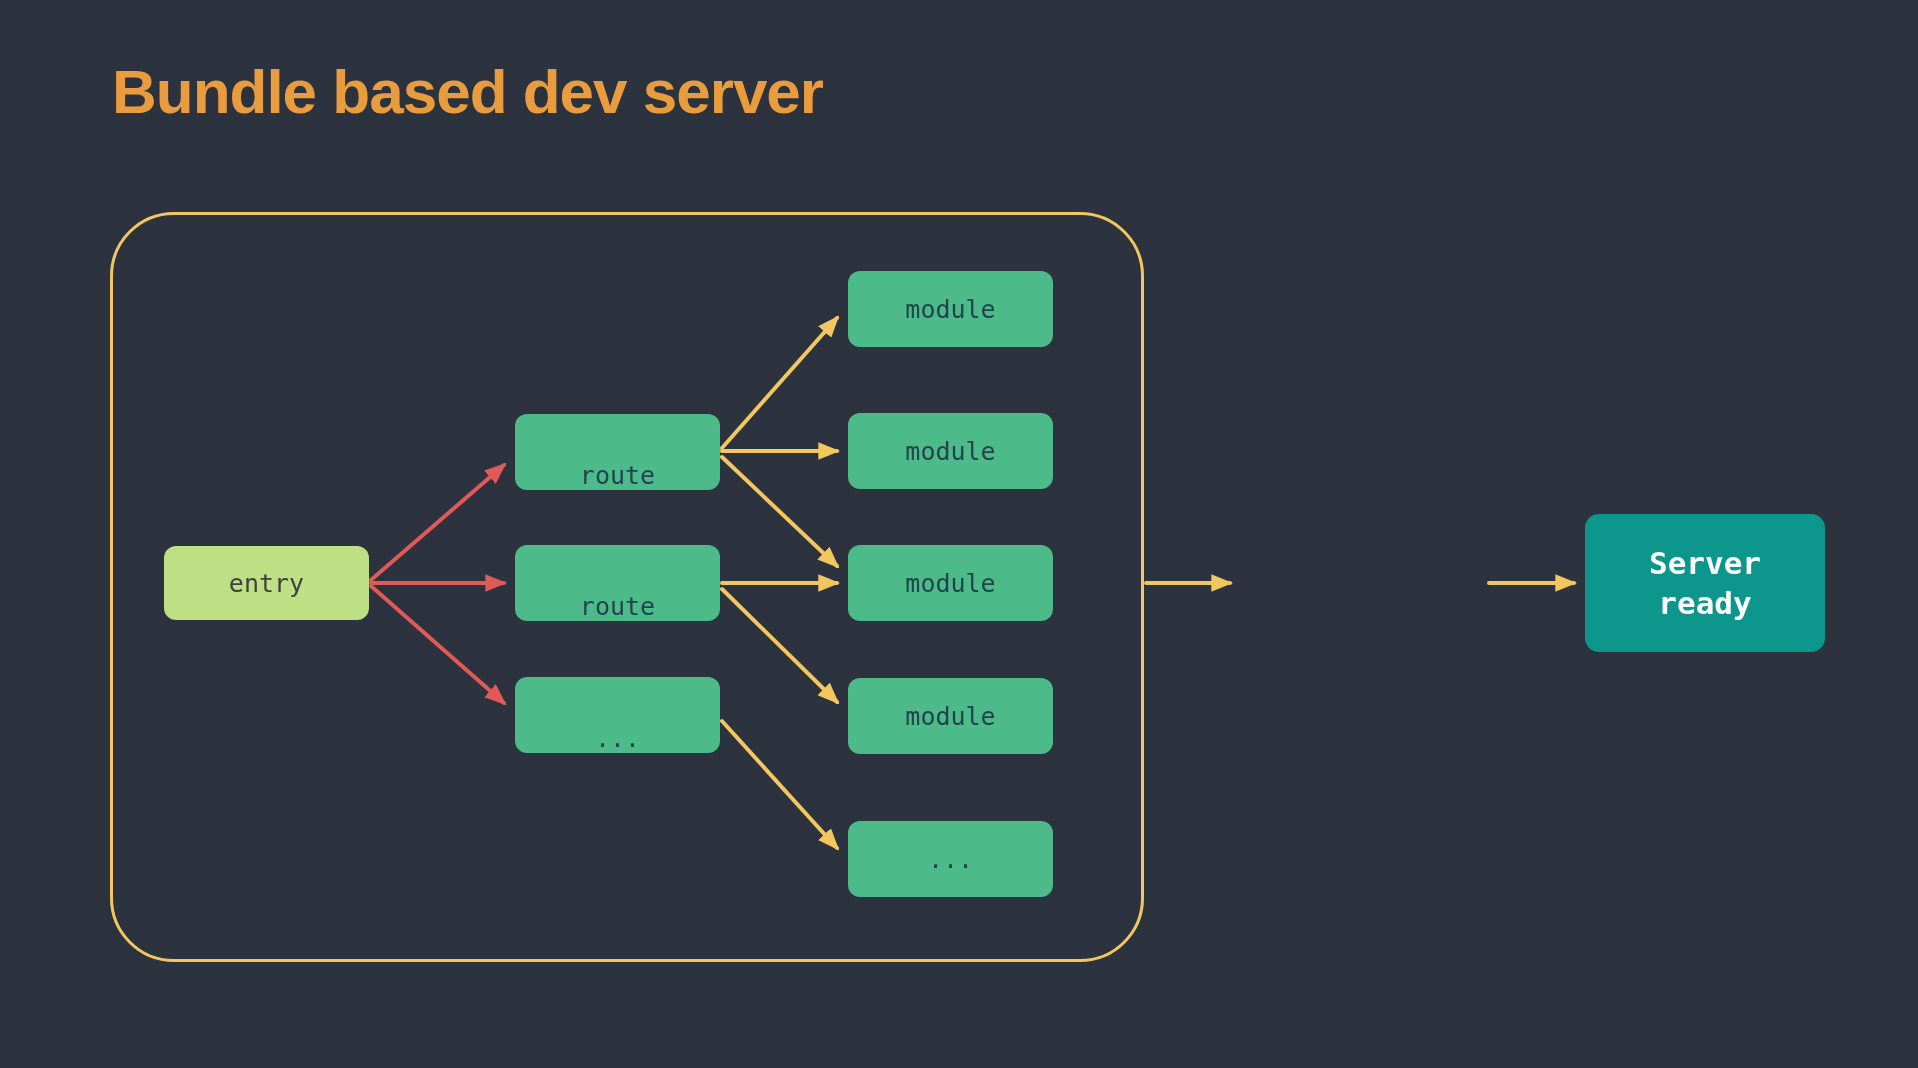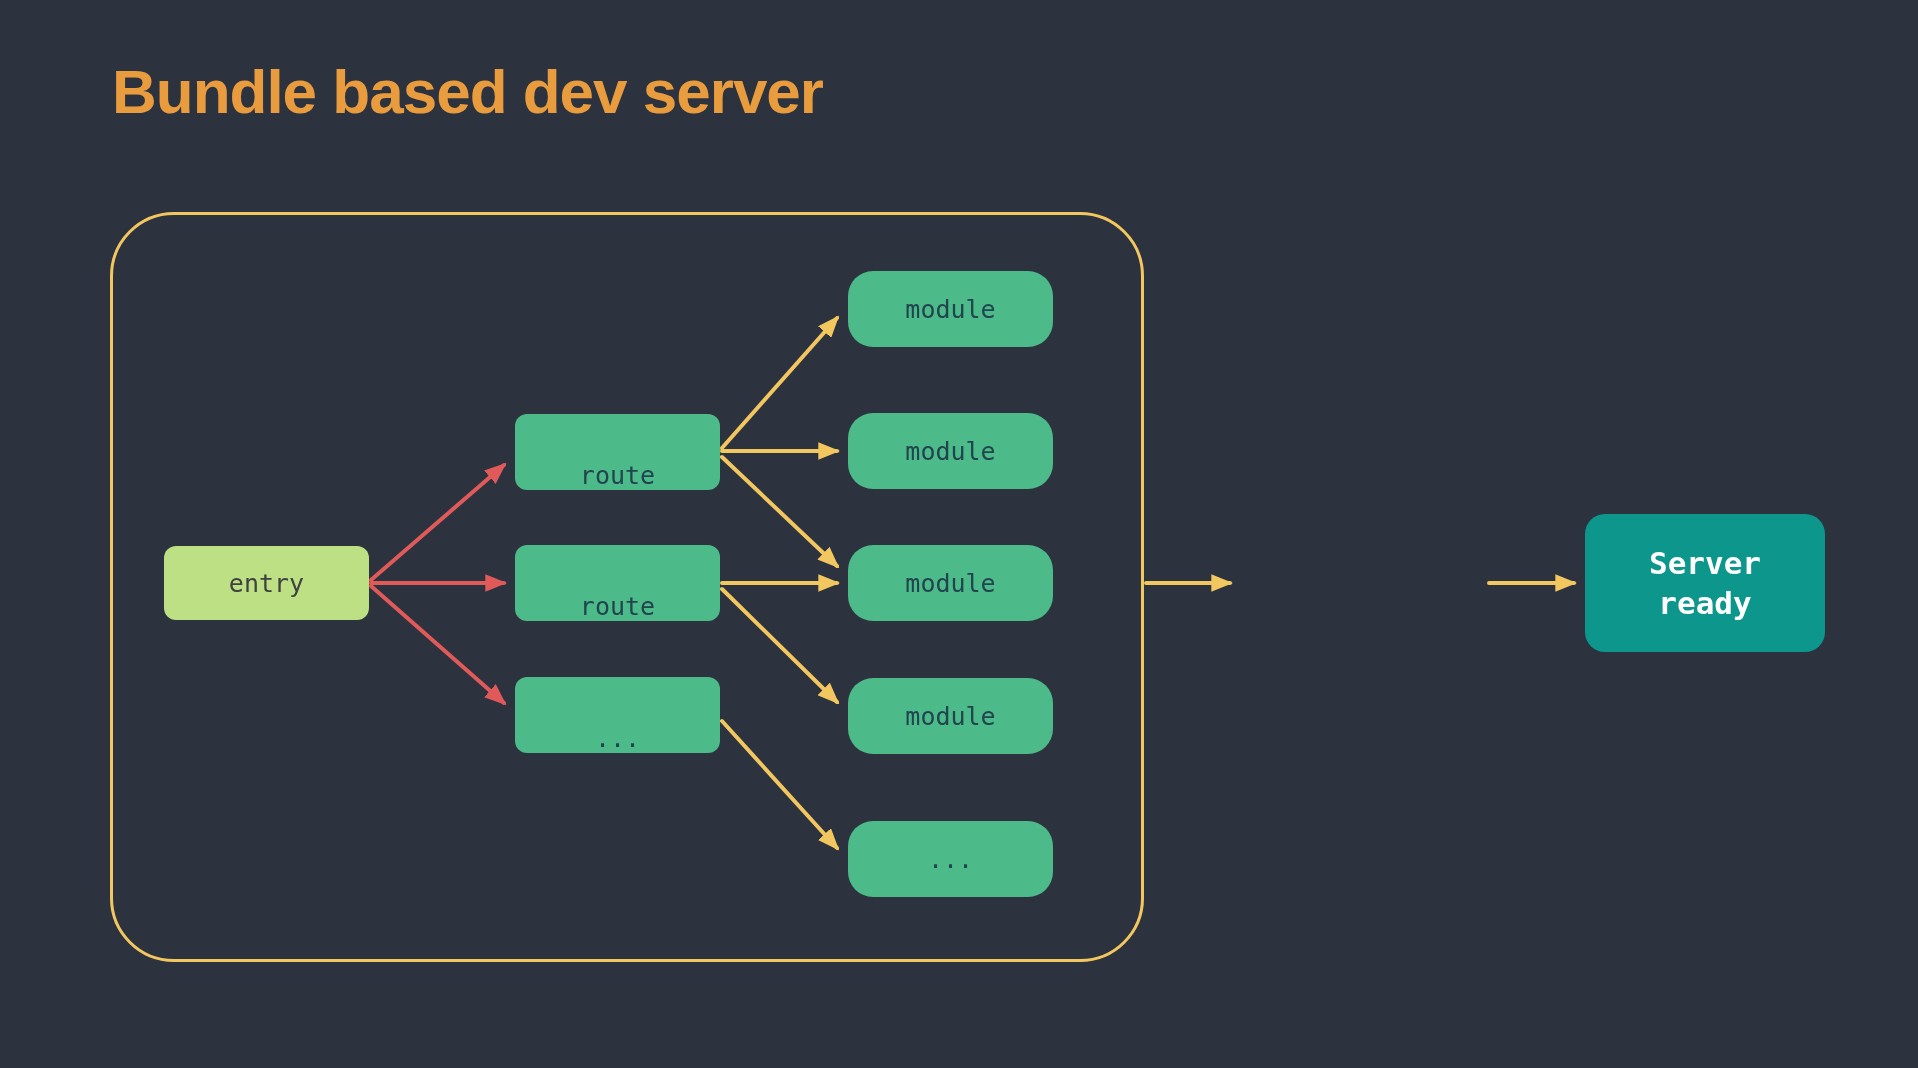--- a/index.html
+++ b/index.html
@@ -59,21 +59,21 @@
   .node--entry {
     left: 164px; top: 546px; width: 205px; height: 74px;
     background: #bce083;
     color: #404040;
   }
   .node--route, .node--module {
     width: 205px; height: 76px;
     background: #4cba89;
   }
   .node--route  { left: 515px; align-items: flex-end; }
-  .node--module { left: 848px; border-radius: 25px; }
+  .node--module { left: 848px; }
   .pos-r1 { top: 414px; }
   .pos-r2 { top: 545px; }
   .pos-r3 { top: 677px; }
   .pos-m1 { top: 271px; }
   .pos-m2 { top: 413px; }
   .pos-m3 { top: 545px; }
   .pos-m4 { top: 678px; }
   .pos-m5 { top: 821px; }
   .node--bundle {
     left: 1241px; top: 514px; width: 244px; height: 138px;
@@ -82,21 +82,21 @@
     font-weight: bold;
     font-size: 31px;
     border-radius: 18px;
   }
   .node--server {
     left: 1585px; top: 514px; width: 240px; height: 138px;
     background: #0d968c;
     color: #ffffff;
     font-weight: bold;
     font-size: 31px;
-    border-radius: 20px;
+    border-radius: 14px;
     text-align: center;
   }
   .node--server .label {
     display: inline-block;
     max-width: 170px;
     line-height: 1.3;
   }
 </style>
 </head>
 <body>

